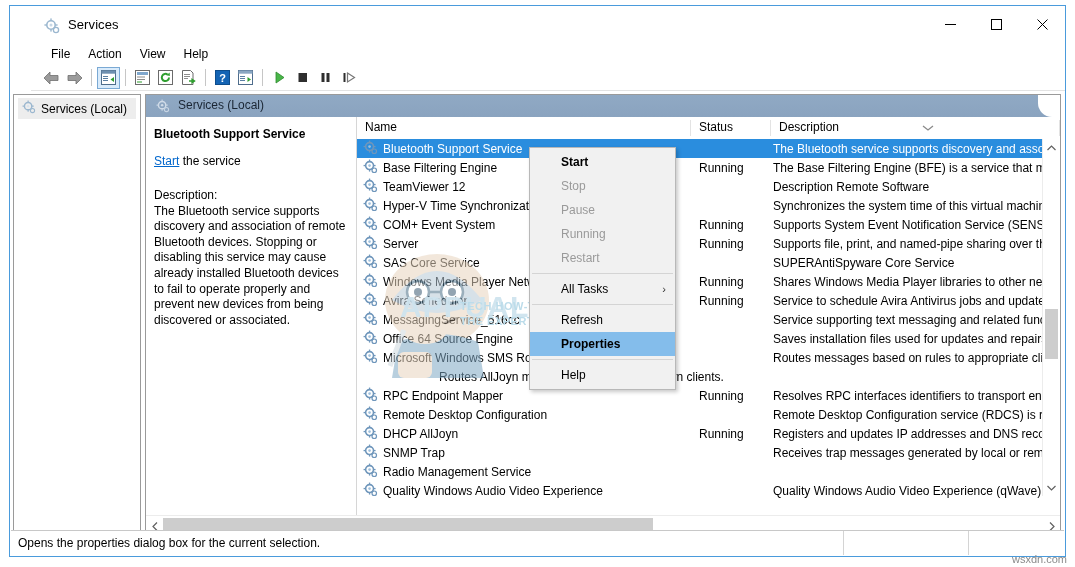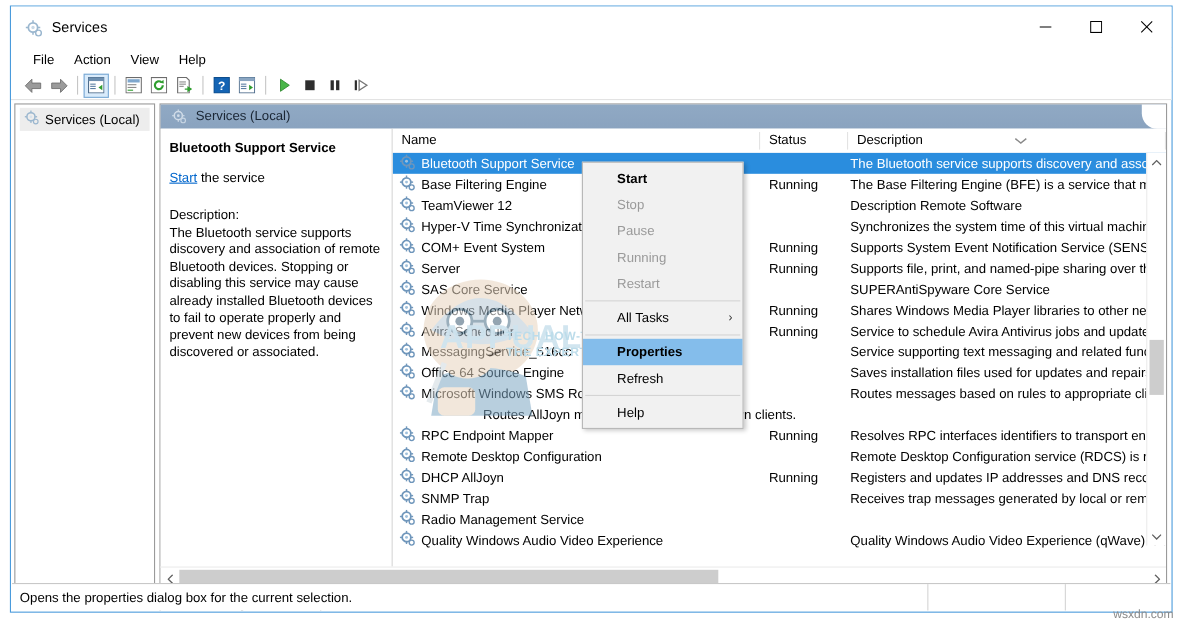--- a/index.html
+++ b/index.html
@@ -4,21 +4,21 @@
 <style>
   html,body{margin:0;padding:0;background:#fff;}
   body{
     width:1075px;height:567px;overflow:hidden;
     font-family:"Liberation Sans","DejaVu Sans",sans-serif;
     font-size:12px;color:#000;
     -webkit-font-smoothing:antialiased;
   }
   .app{
     position:absolute;left:9px;top:5px;width:1057px;height:552px;
-    background:#ffffff;border:1px solid #4a9bdc;box-sizing:border-box;
+    background:#ffffff;border:1px solid #4a9bdc;box-sizing:border-box;padding-left:21px;
   }
   
   .titlebar{height:37px;position:relative;background:#ffffff;}
   .tb-icon{position:absolute;left:13px;top:12px;width:16px;height:16px;}
   .tb-title{position:absolute;left:37px;top:11px;font-size:13px;color:#000;letter-spacing:.1px;}
   .winbtns{position:absolute;right:0;top:0;height:37px;display:flex;}
   .winbtn{width:46px;height:37px;display:flex;align-items:center;justify-content:center;}
   .winbtn svg{display:block;}
   
   .menubar{height:22px;border-bottom:0px;display:flex;align-items:center;padding-left:11px;background:#fff;}
@@ -688,22 +688,22 @@
 
   <div class="ctxmenu" id="ctxmenu">
       <div class="cm-item bold"><span>Start</span></div>
       <div class="cm-item disabled"><span>Stop</span></div>
       <div class="cm-item disabled"><span>Pause</span></div>
       <div class="cm-item disabled"><span>Running</span></div>
       <div class="cm-item disabled"><span>Restart</span></div>
       <div class="cm-sep"></div>
       <div class="cm-item"><span>All Tasks</span><span class="sub">›</span></div>
       <div class="cm-sep"></div>
+      <div class="cm-item"><span>Refresh</span></div>
       <div class="cm-item hl"><span>Properties</span></div>
-      <div class="cm-item"><span>Refresh</span></div>
       <div class="cm-sep"></div>
       <div class="cm-item"><span>Help</span></div>
     </div>
 
 </div>
 
 <div class="wm">
   <svg width="1075" height="567" style="position:absolute;left:0;top:0;">
     <g opacity="0.55">
       <ellipse cx="437" cy="300" rx="52" ry="46" fill="#e8d5bf"></ellipse>

